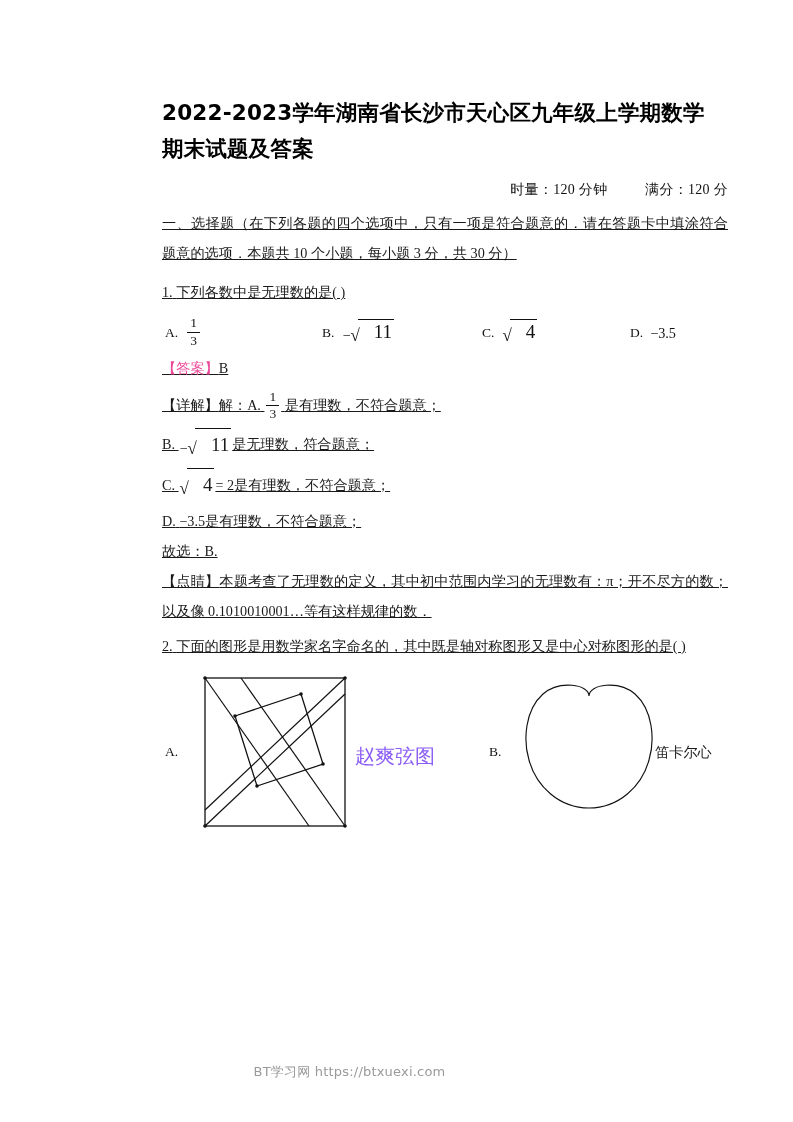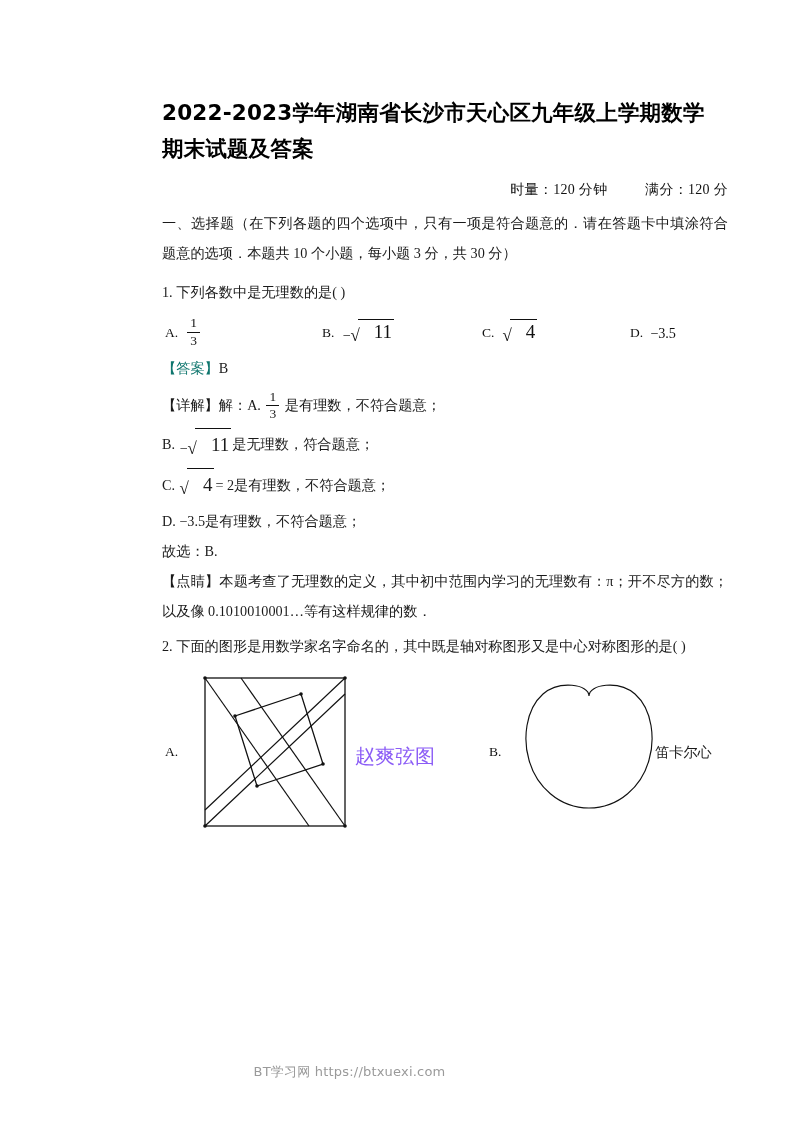--- a/index.html
+++ b/index.html
@@ -55,25 +55,26 @@
     width: 30px;
   }
 
   
   .para {
     font-size: 14.2px;
     line-height: 30px;
     margin: 0;
     text-align: justify;
     color: #1a1a1a;
+    text-decoration: underline;
   }
   .para.spaced { margin-top: 9px; }
 
   .tag {
-    color: #0f766e;
+    color: #ec4899;
   }
 
   
   .opt-row {
     position: relative;
     height: 40px;
     margin-top: 6px;
     font-size: 14.2px;
   }
   .opt {

